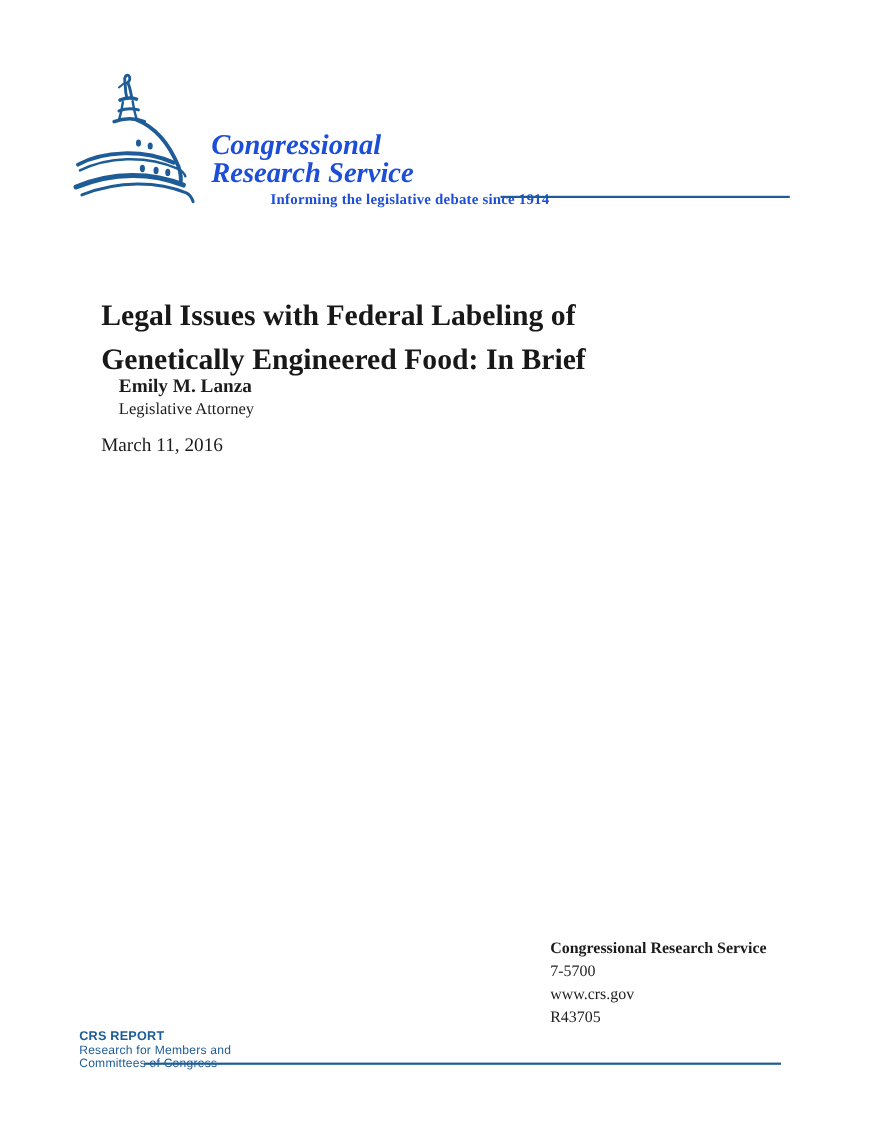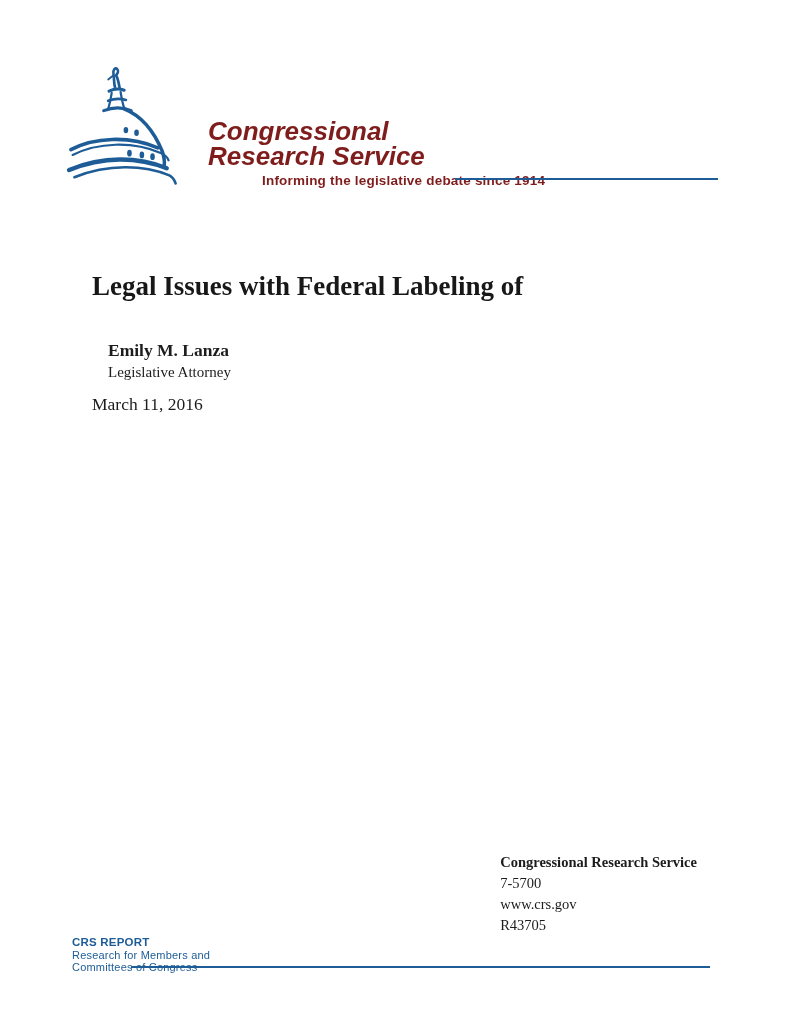--- a/index.html
+++ b/index.html
@@ -15,24 +15,24 @@
   }
 
   
   .logo-dome {
     position: absolute;
     left: 62px;
     top: 56px;
   }
   .logo-text {
     position: absolute;
-    left: 208px;
+    left: 192px;
     top: 119px;
-    color: #7f1d1d;
-    font-family: Liberation Sans, sans-serif;
+    color: #1d4ed8;
+    font-family: Liberation Serif, serif;
   }
   .logo-org-line {
     font-size: 26px;
     font-weight: bold;
     font-style: italic;
     line-height: 25px;
     letter-spacing: 0px;
   }
   .logo-tagline {
     margin-top: 4px;
@@ -160,20 +160,21 @@
 
   <div class="logo-text">
     <div class="logo-org-line">Congressional</div>
     <div class="logo-org-line">Research Service</div>
     <div class="logo-tagline">Informing the legislative debate since 1914</div>
   </div>
   <div class="header-rule"></div>
 
   <h1 class="doc-title">
     <span>Legal Issues with Federal Labeling of</span><br>
+    <span>Genetically Engineered Food: In Brief</span>
   </h1>
 
   <div class="author-block">
     <div class="author-name">Emily M. Lanza</div>
     <div class="author-title">Legislative Attorney</div>
   </div>
 
   <div class="doc-date">March 11, 2016</div>
 
   <div class="footer-right">

